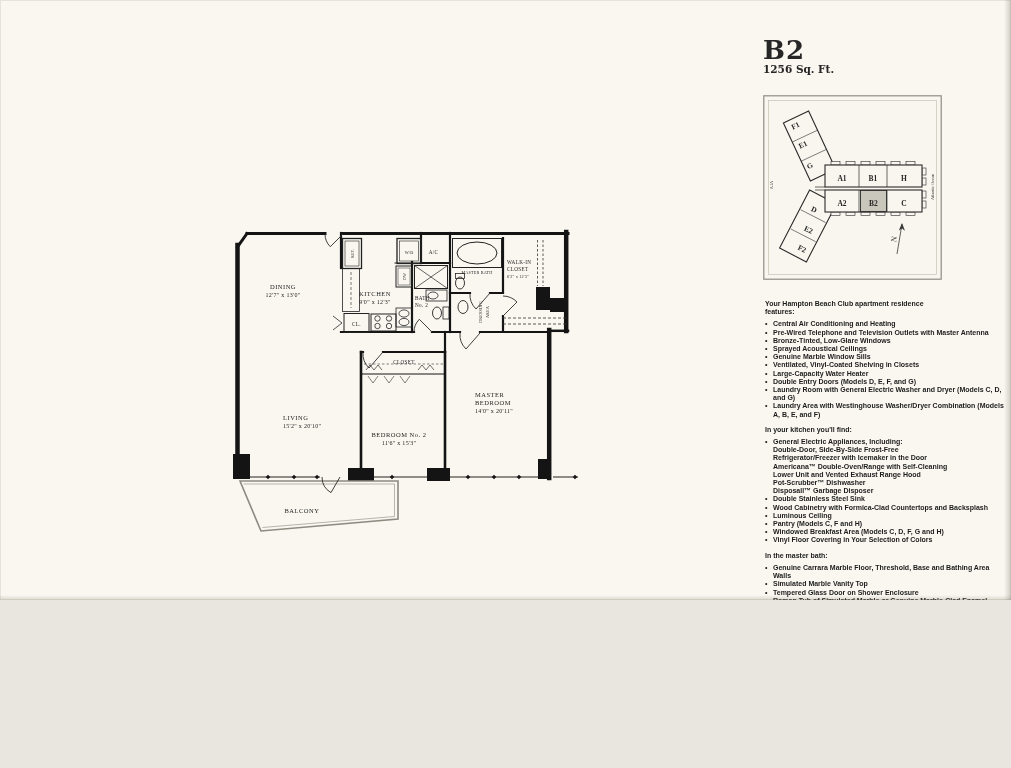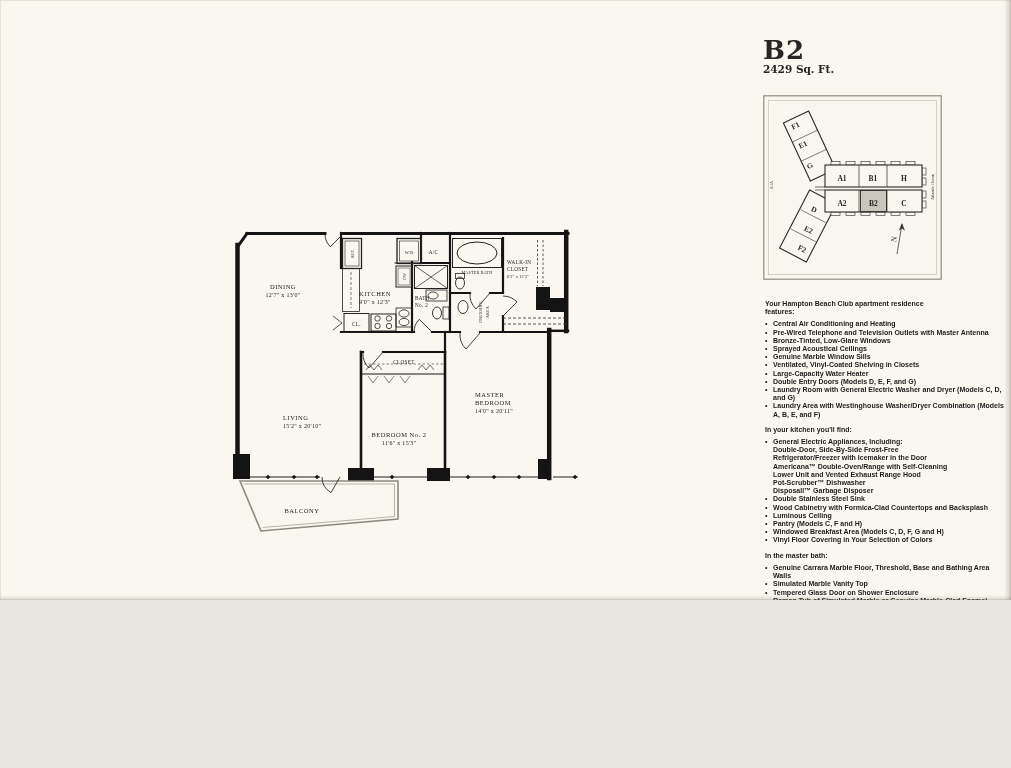--- a/index.html
+++ b/index.html
@@ -180,21 +180,21 @@
       <text class="sm" x="356.5" y="326" text-anchor="middle">CL.</text>
       <text class="tiny" x="409" y="253.5" text-anchor="middle">W/D</text>
       <text class="sm" x="433.5" y="253.5" text-anchor="middle">A/C</text>
       <text class="tiny" x="352" y="255" text-anchor="middle" transform="rotate(-90 352 253.5)">REF.</text>
       <text class="tiny" x="404" y="278" text-anchor="middle" transform="rotate(-90 404 276.5)">DW</text>
     </g>
   </svg>
 
   <div class="title-block">
     <div class="plan-title">B2</div>
-    <div class="plan-sqft">2429 Sq. Ft.</div>
+    <div class="plan-sqft">1256 Sq. Ft.</div>
   </div>
 
   <svg class="sitemap" width="179" height="185" viewBox="0 0 179 185">
     <rect x="0.8" y="0.8" width="177.4" height="183.4" fill="#f8f6ef" stroke="#8f8c83" stroke-width="1.2"></rect>
     <rect x="5.5" y="5.5" width="168" height="174" fill="none" stroke="#c6c2b4" stroke-width="0.7"></rect>
 
     <g>
       <polygon points="20.4,27.9 45.6,16.1 72.6,74.1 47.4,85.9" fill="#f8f6ef" stroke="#2a2a2a" stroke-width="1.1"></polygon>
       <path d="M54.5,35.2 L29.3,47.0 M63.4,54.4 L38.2,66.2" stroke="#2a2a2a" stroke-width="0.6"></path>
       <text class="unit" x="33.5" y="33" text-anchor="middle" transform="rotate(-25 33.5 33)">F1</text>

